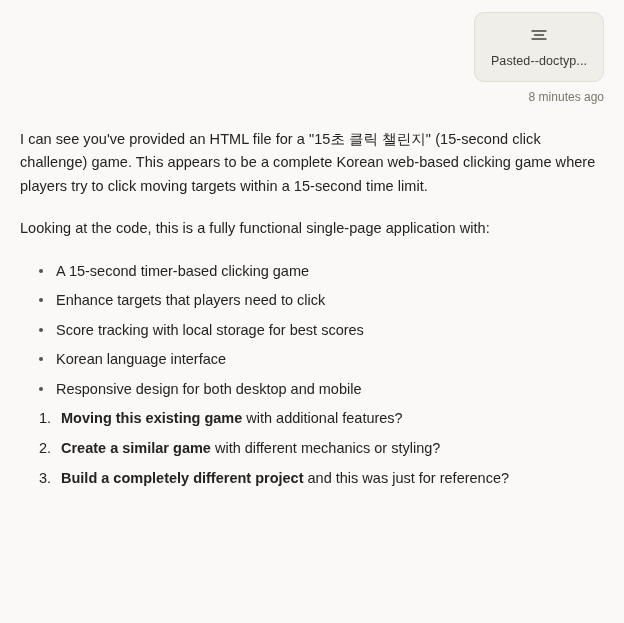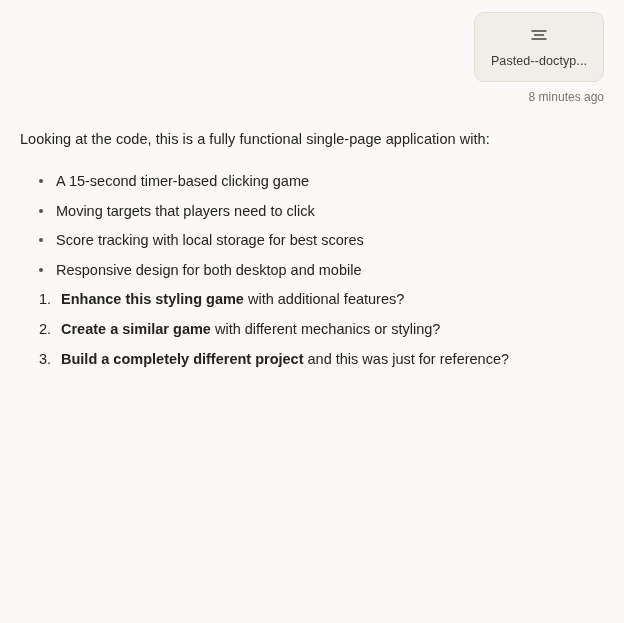--- a/index.html
+++ b/index.html
@@ -151,34 +151,36 @@
       <span class="attachment-name">Pasted--doctyp...</span>
     </div>
   </div>
 
   <div class="timestamp-row">
     <span class="timestamp">8 minutes ago</span>
   </div>
 
   <div class="message">
 
+    <p class="para">I can see you've provided an HTML file for a "15초 클릭 챌린지" (15-second click challenge) game. This appears to be a complete Korean web-based clicking game where players try to click moving targets within a 15-second time limit.</p>
 
     <p class="para">Looking at the code, this is a fully functional single-page application with:</p>
 
     <ul class="bullets">
       <li>A 15-second timer-based clicking game</li>
-      <li>Moving targets that players need to click</li>
+      <li>Enhance targets that players need to click</li>
       <li>Score tracking with local storage for best scores</li>
+      <li>Korean language interface</li>
       <li>Responsive design for both desktop and mobile</li>
     </ul>
 
 
     <ol class="numbered">
       <li>
-        <span class="bold">Enhance this styling game</span><span> with additional features?</span>
+        <span class="bold">Moving this existing game</span><span> with additional features?</span>
       </li>
       <li>
         <span class="bold">Create a similar game</span><span> with different mechanics or styling?</span>
       </li>
       <li>
         <span class="bold">Build a completely different project</span><span> and this was just for reference?</span>
       </li>
 
     </ol>
 

